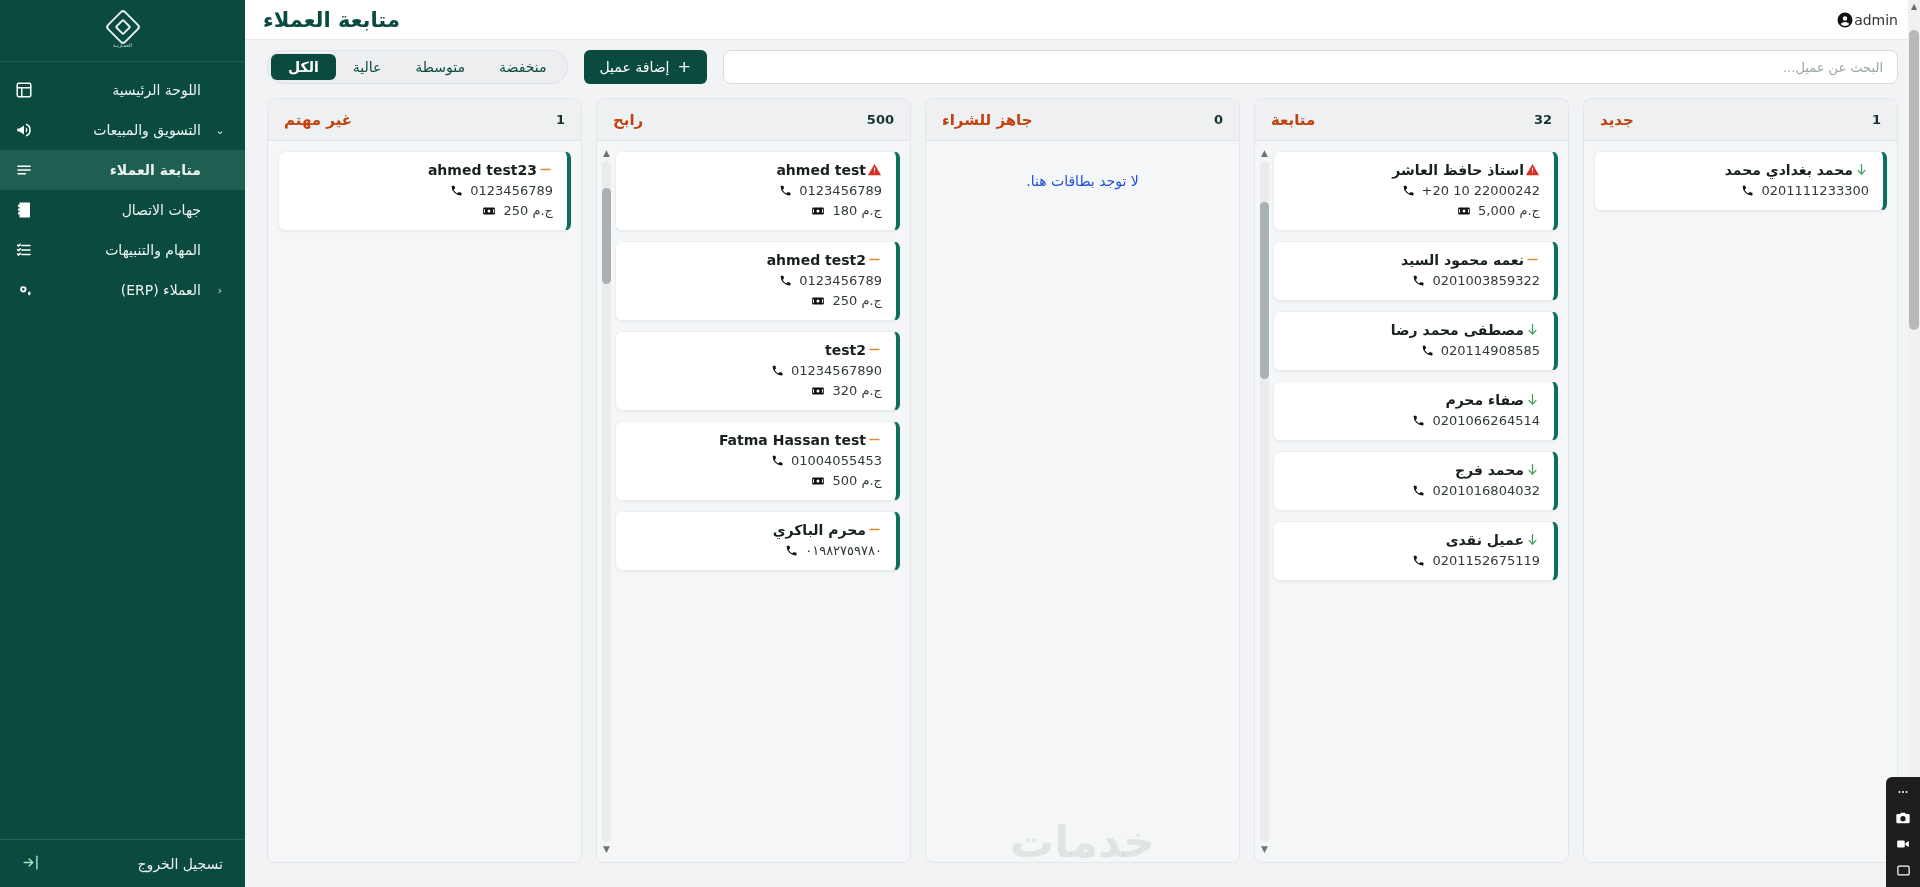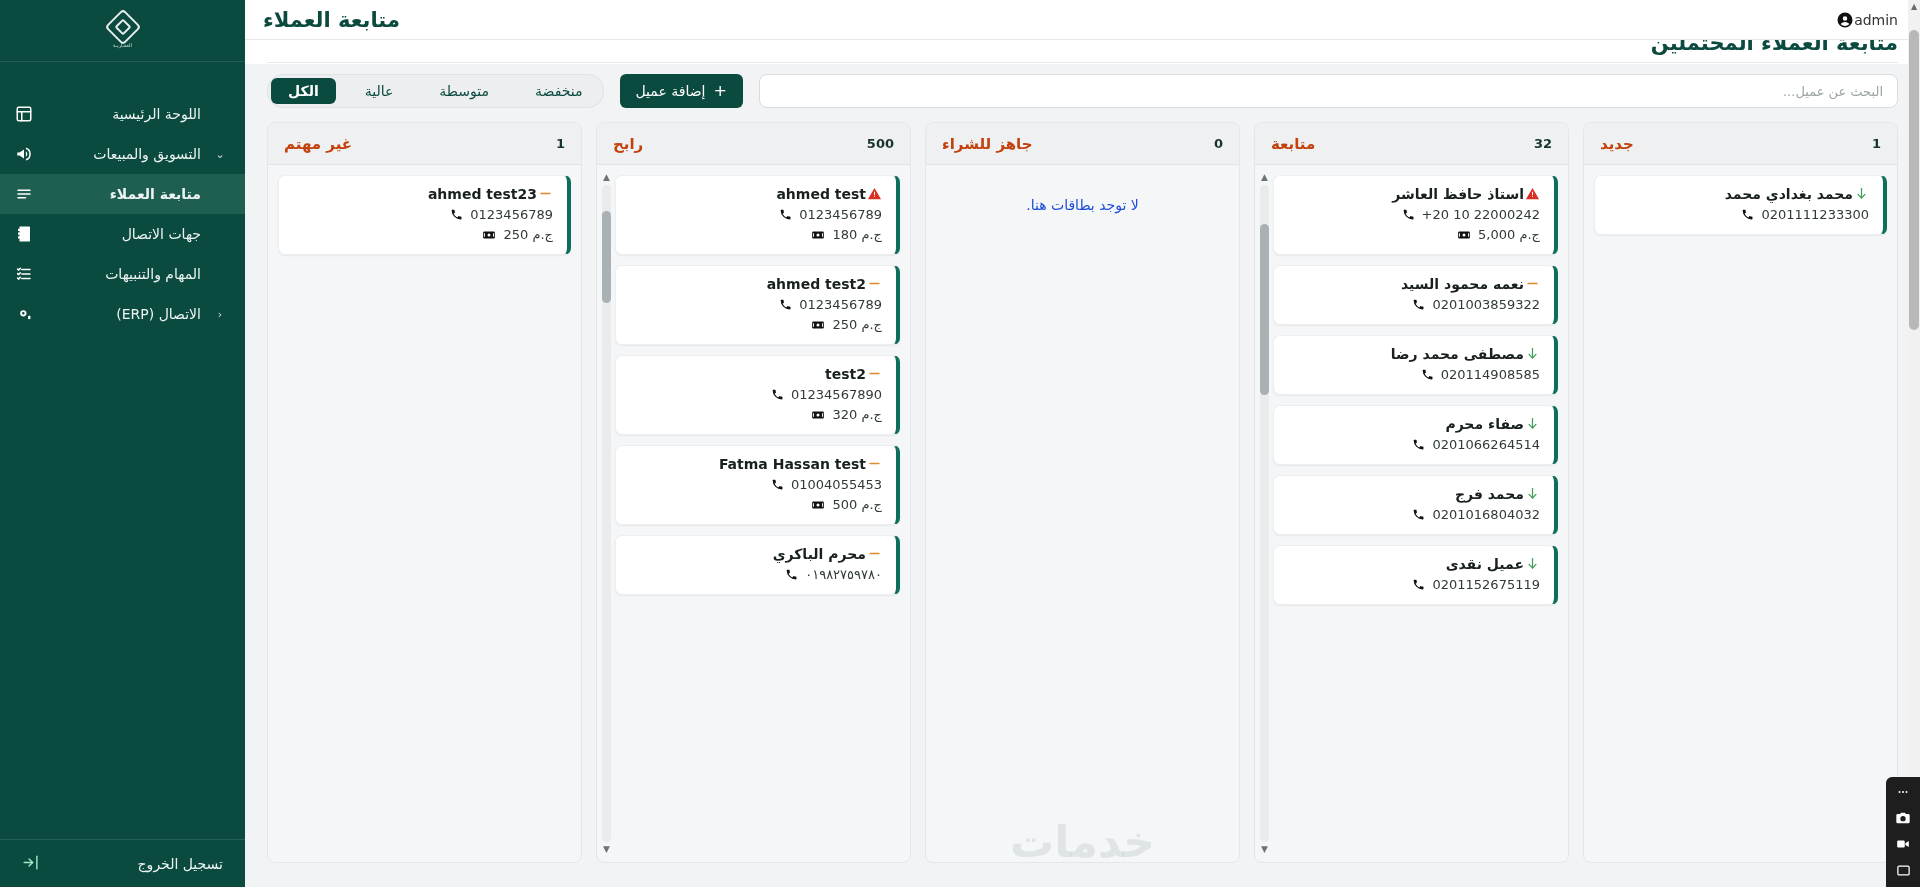--- a/index.html
+++ b/index.html
@@ -25,21 +25,20 @@
   .sidebar {
     width: 245px;
     flex: 0 0 245px;
     background: #0b4a3f;
     color: #ffffff;
     display: flex;
     flex-direction: column;
     position: relative;
     height: 887px;
     order: 2;
-    gap: 24px;
   }
   .sidebar-logo {
     height: 62px;
     display: flex;
     align-items: center;
     justify-content: center;
     border-bottom: 1px solid rgba(255,255,255,0.10);
   }
   .logo-mark {
     display: flex;
@@ -220,21 +219,21 @@
   }
   .search-input::placeholder { color: #9aa6a2; }
 
   .segmented {
     display: inline-flex;
     flex-direction: row-reverse;
     background: #eceef0;
     border: 1px solid #e0e3e6;
     border-radius: 16px;
     padding: 3px;
-    gap: 12px;
+    gap: 0;
   }
   .seg-btn {
     border: none;
     background: transparent;
     font-family: inherit;
     font-size: 14px;
     color: #0b4a3f;
     padding: 5px 17px;
     border-radius: 6px;
     cursor: pointer;
@@ -453,24 +452,20 @@
         <span class="user-ico">
           <svg viewBox="0 0 24 24" width="18" height="18" fill="#111">
             <path d="M12 2a10 10 0 100 20 10 10 0 000-20zm0 5a3 3 0 110 6 3 3 0 010-6zm0 13a8 8 0 01-5.6-2.3c.6-1.9 3-3.1 5.6-3.1s5 1.2 5.6 3.1A8 8 0 0112 20z"></path>
           </svg>
         </span>
         <span>admin</span>
       </div>
       <div class="topbar-title">متابعة العملاء</div>
     </div>
 
-    <div class="page-head">
-      <div class="page-subtitle">متابعة العملاء المحتملين</div>
-      <div class="page-head-rule"></div>
-    </div>
 
     <div class="controls">
       <button class="btn-add">
         <span class="plus">+</span>
         <span>إضافة عميل</span>
       </button>
 
       <div class="segmented" id="filters">
           <button class="seg-btn active">الكل</button>
           <button class="seg-btn">عالية</button>
@@ -842,21 +837,21 @@
             <svg viewBox="0 0 24 24" width="18" height="18" fill="none" stroke="#ffffff" stroke-width="2" stroke-linecap="round" stroke-linejoin="round">
               <path d="M9 6h11M9 12h11M9 18h11"></path>
               <path d="M3.5 5.5l1.2 1.3L7 4.5"></path>
               <path d="M3.5 11.5l1.2 1.3L7 10.5"></path>
               <path d="M3.5 17.5l1.2 1.3L7 16.5"></path>
             </svg>
           </span>
         </div>
         <div class="nav-item">
           <span class="nav-chev">‹</span>
-          <span class="nav-label">الاتصال (ERP)</span>
+          <span class="nav-label">العملاء (ERP)</span>
           <span class="nav-ico">
             <svg viewBox="0 0 24 24" width="19" height="19" fill="#ffffff">
               <path d="M14.5 10.5a4 4 0 11-8 0 4 4 0 018 0zm-4-1.6a1.6 1.6 0 100 3.2 1.6 1.6 0 000-3.2z"></path>
               <circle cx="18" cy="16.5" r="1.6"></circle>
               <path d="M18 12.6l.6 1.2 1.3.2-.9 1 .2 1.3-1.2-.6-1.2.6.2-1.3-.9-1 1.3-.2.6-1.2z"></path>
             </svg>
           </span>
         </div>
       </div>
 

